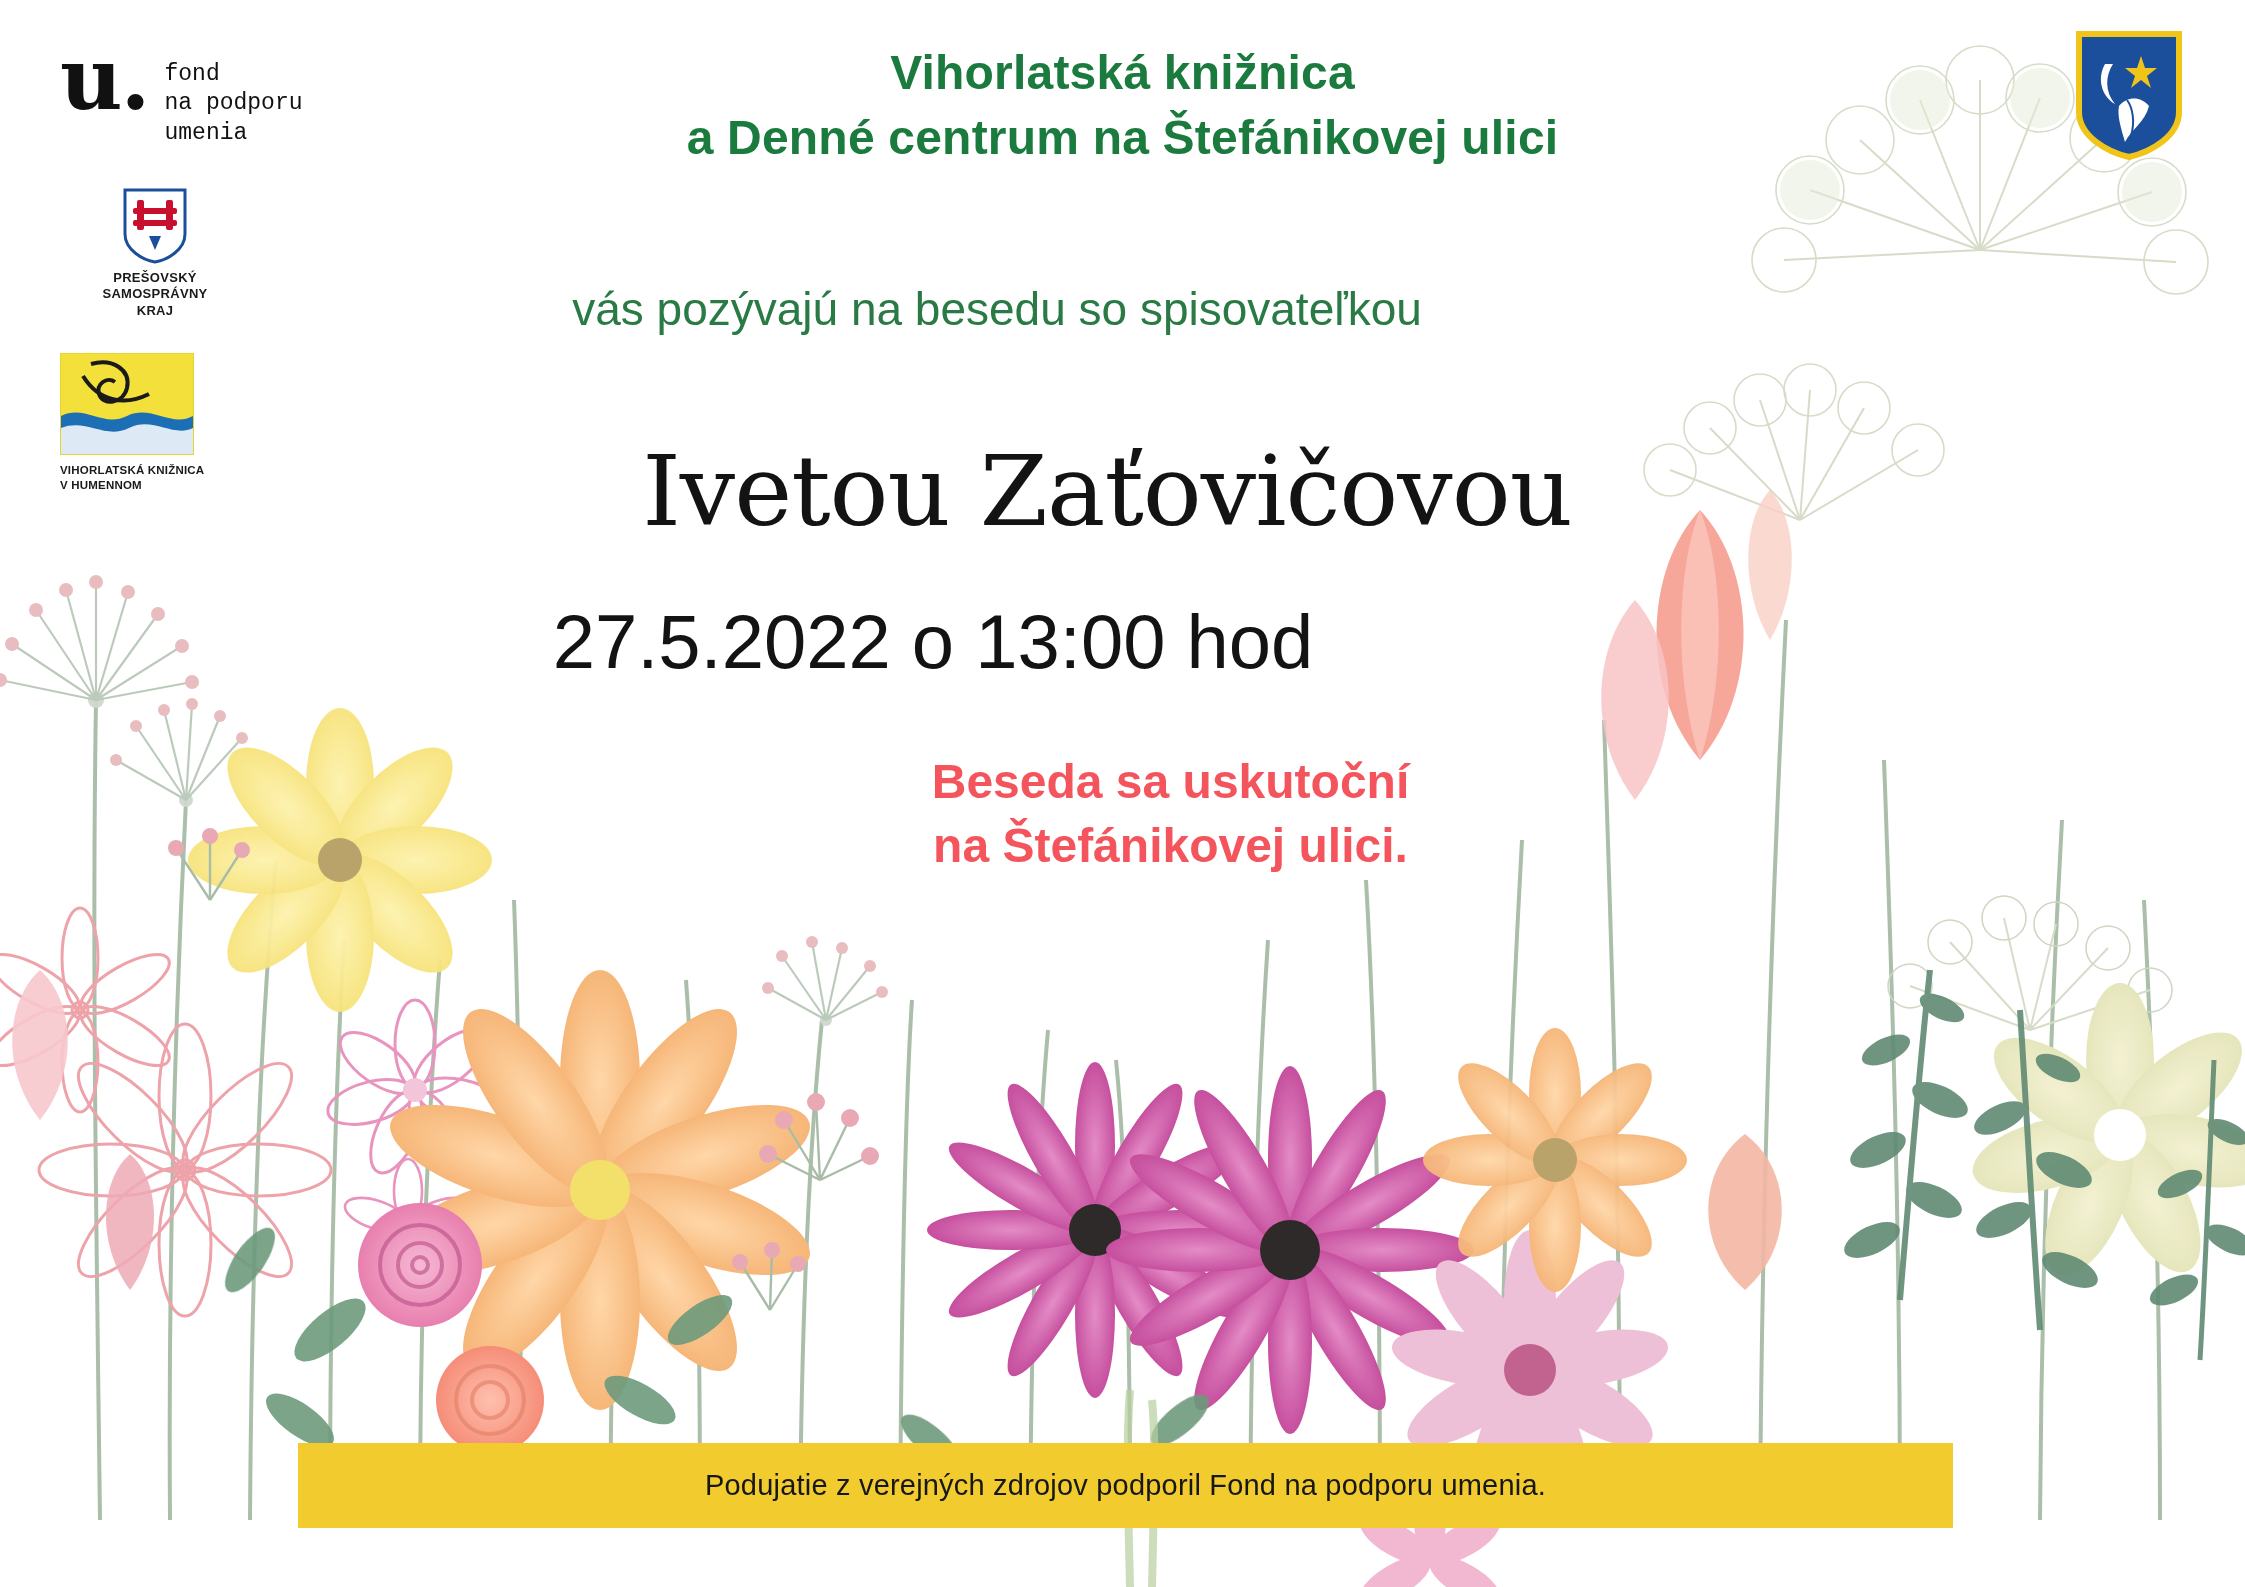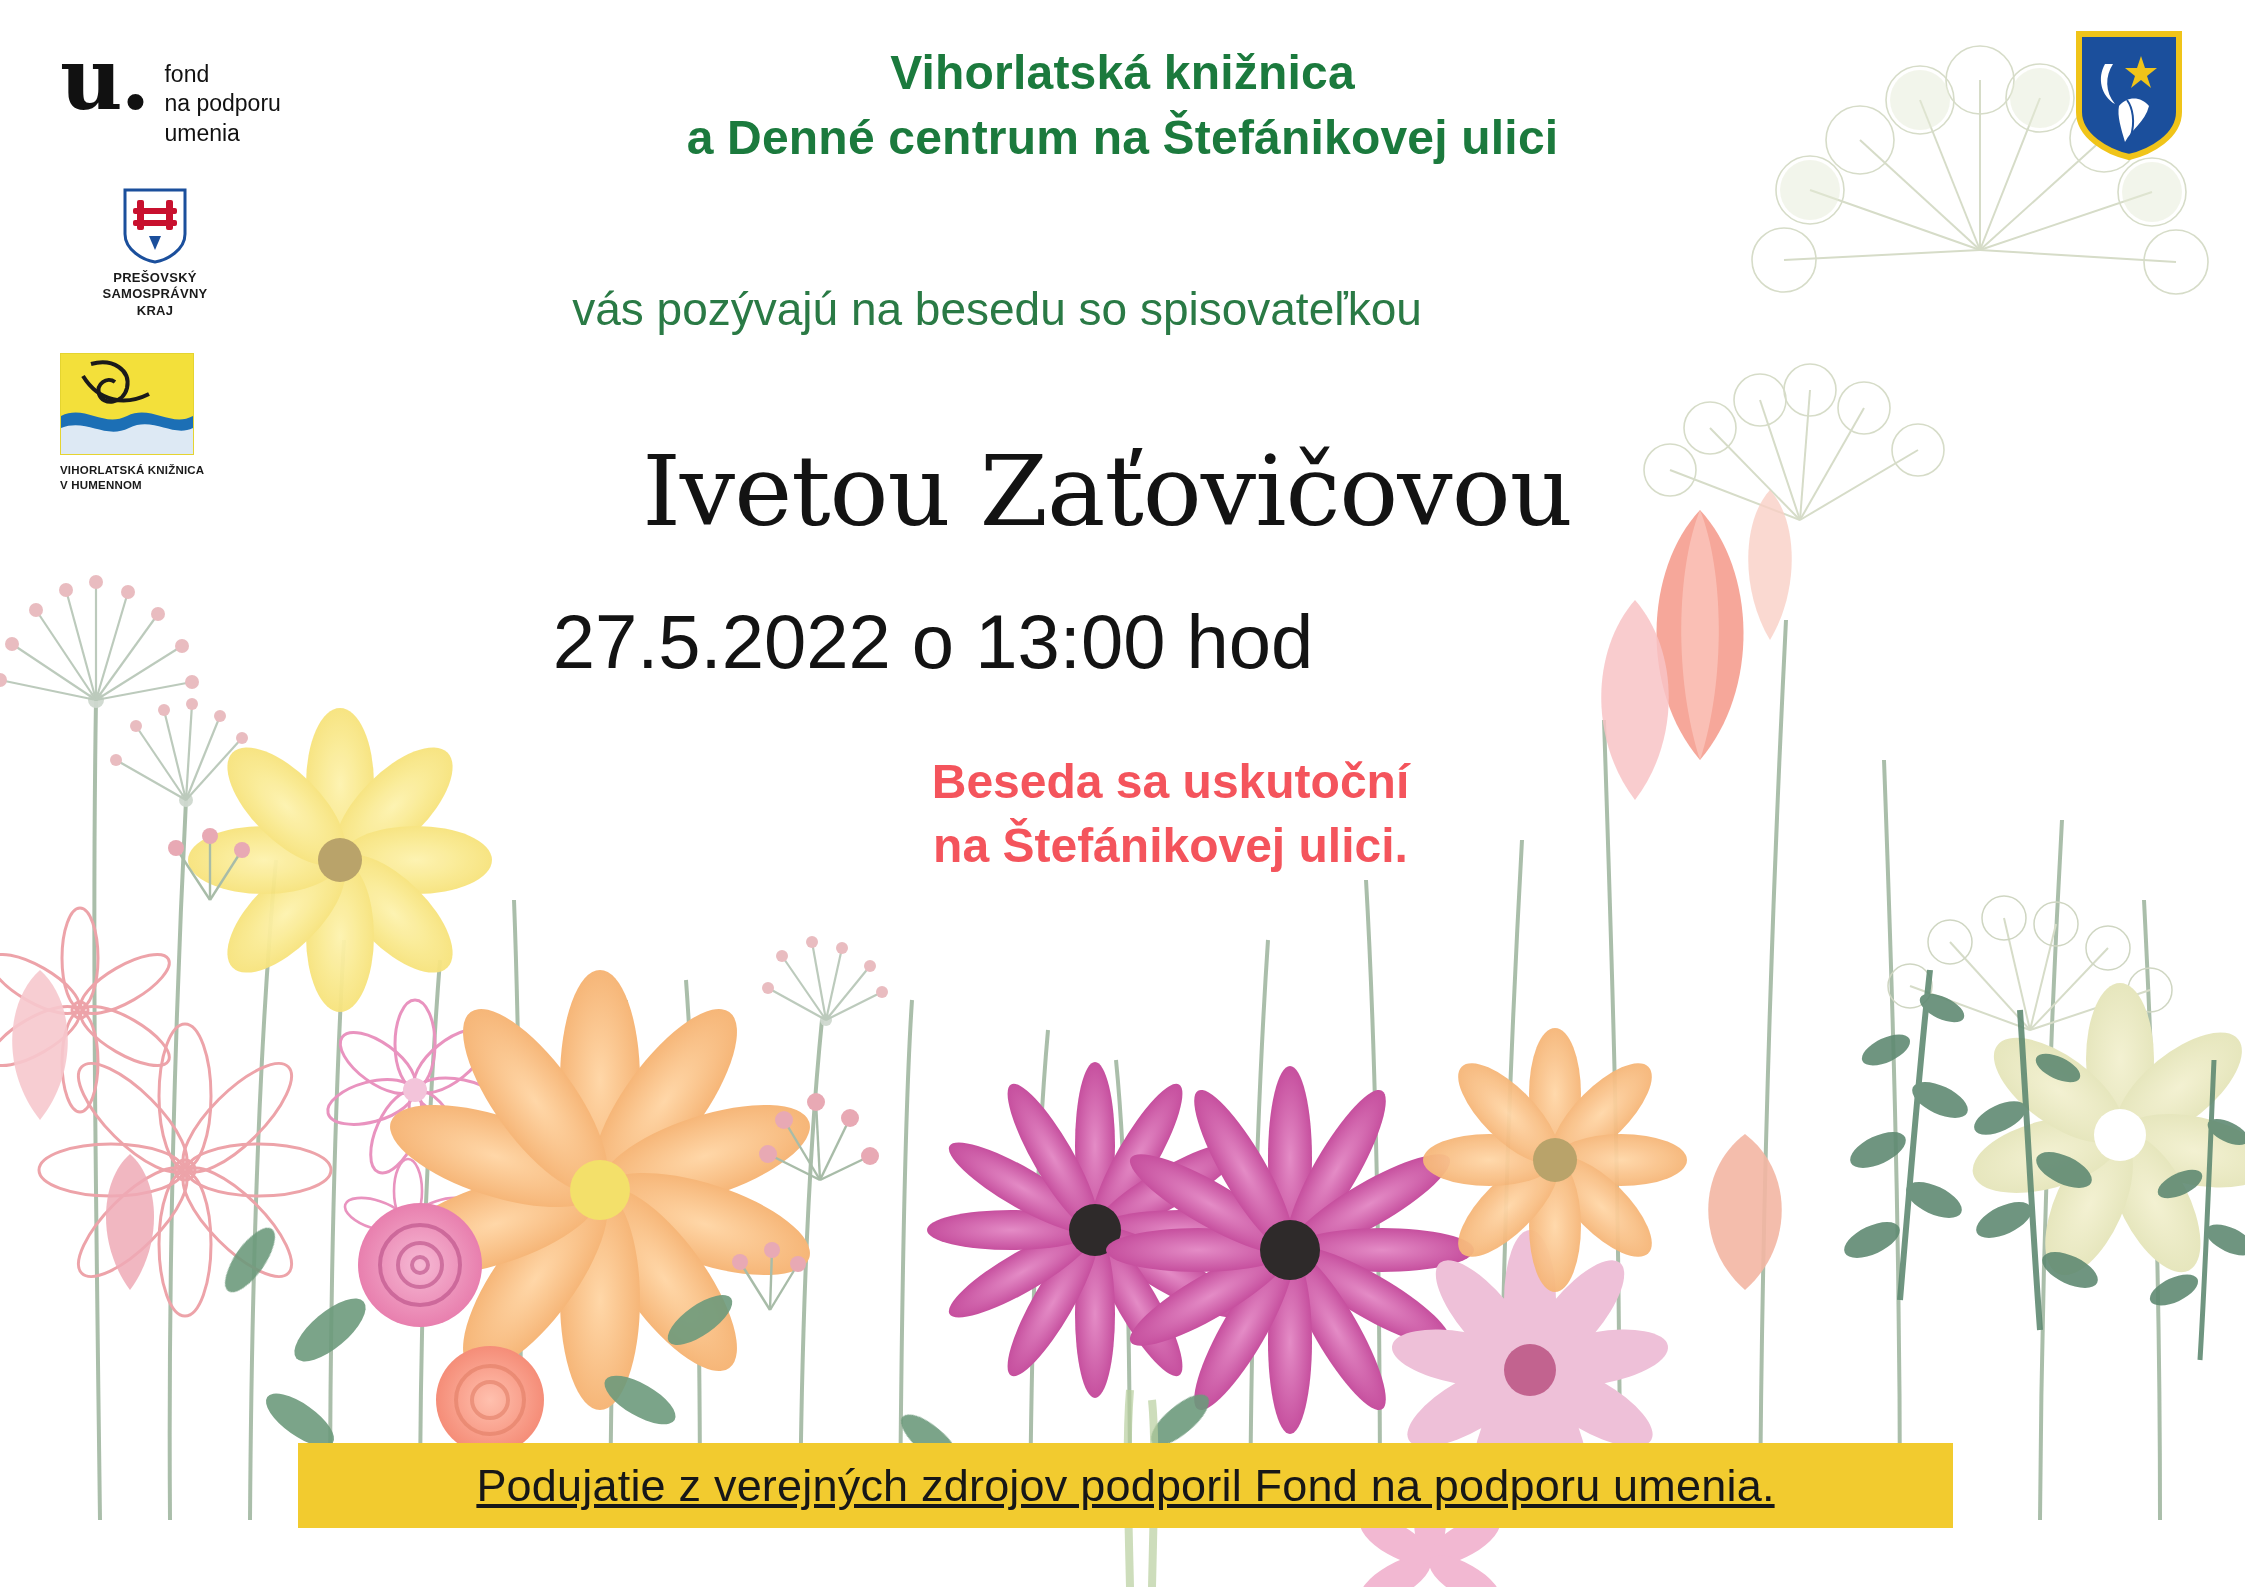--- a/index.html
+++ b/index.html
@@ -51,21 +51,21 @@
     font-weight: 700;
     line-height: 0.95;
     color: #111111;
     letter-spacing: -2px;
   }
   .logo-fpu .words {
     font-size: 23px;
     line-height: 1.28;
     color: #111111;
     padding-top: 22px;
-    font-family: Liberation Sans, sans-serif;
+    font-family: Liberation Mono, monospace;
   }
 
   .logo-psk {
     margin-top: 40px;
     width: 190px;
     text-align: center;
   }
   .logo-psk .crest {
     width: 64px;
     height: 76px;
@@ -179,25 +179,24 @@
     left: 298px;
     top: 1443px;
     width: 1655px;
     height: 85px;
     background: #f2cb2f;
     display: flex;
     align-items: center;
     justify-content: center;
   }
   .banner span {
-    font-size: 45px;
+    font-size: 29px;
     color: #171717;
     font-weight: 400;
     letter-spacing: 0.2px;
-    text-decoration: underline;
   }
 </style>
 </head>
 <body>
 
 <div class="poster">
 
   <svg class="flora" viewBox="0 0 2245 1587" preserveAspectRatio="none" aria-hidden="true">
     <defs>
       <linearGradient id="gStem" x1="0" y1="0" x2="0" y2="1">

